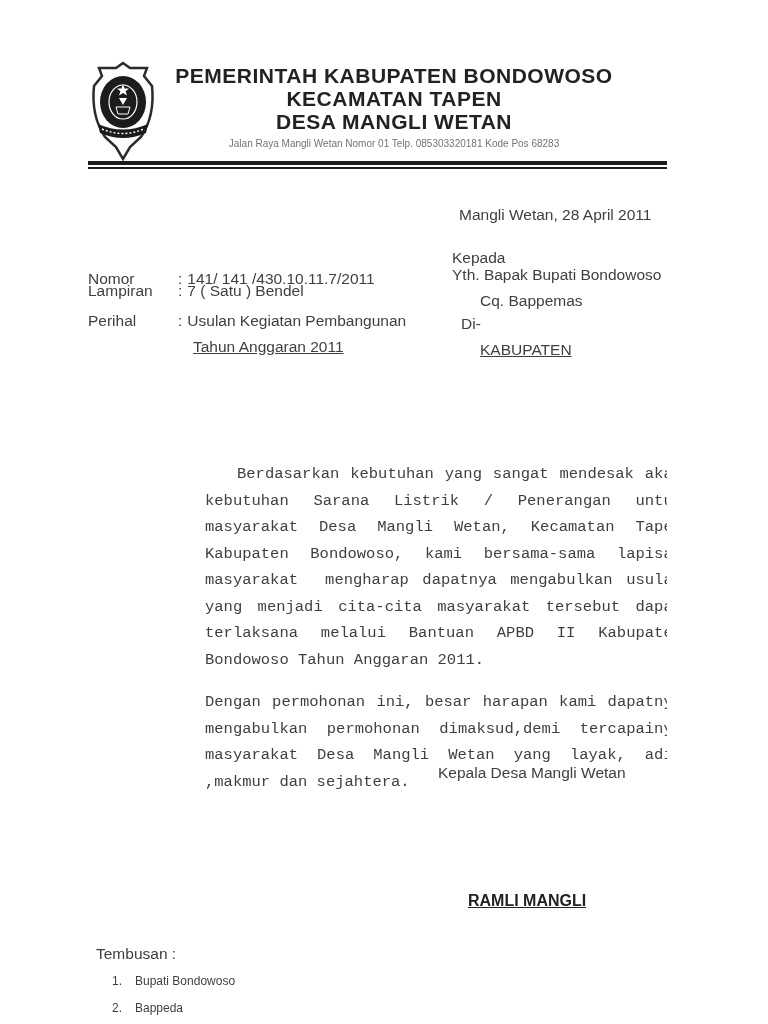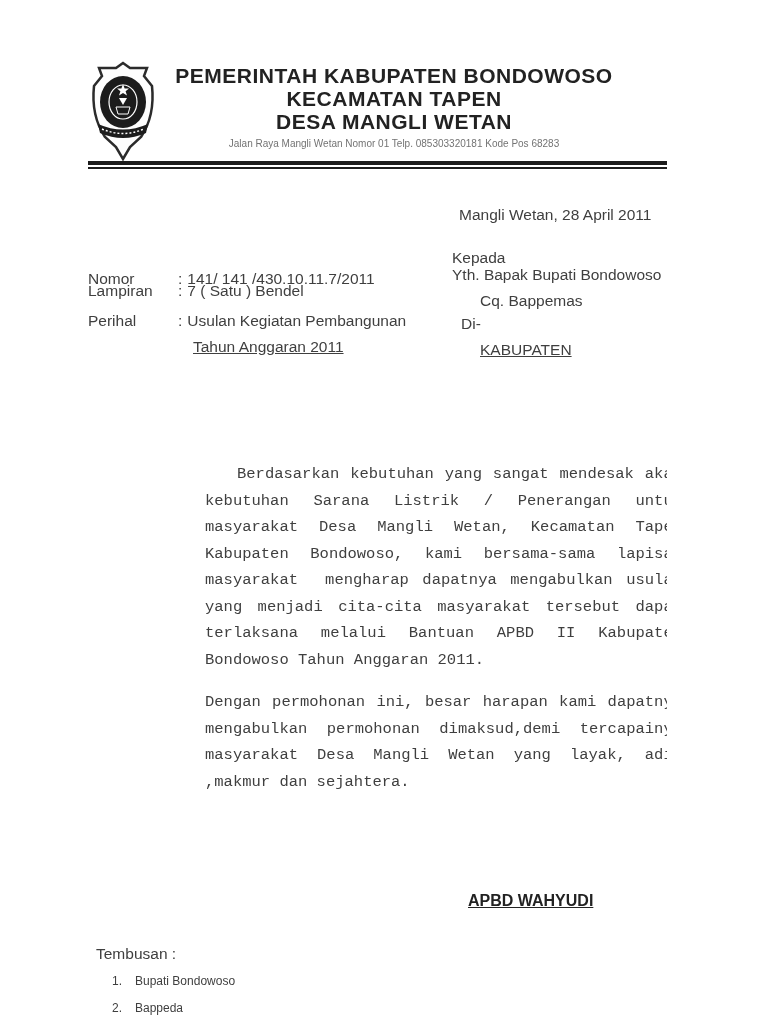--- a/index.html
+++ b/index.html
@@ -139,21 +139,22 @@
   <div class="meta-row r2">
     <span class="meta-label">Perihal</span><span class="meta-sep">:</span><span class="meta-value">Usulan Kegiatan Pembangunan</span>
   </div>
   <div class="line subject-2">Tahun Anggaran 2011</div>
 
   <div class="body-text">
     <p class="indent">Berdasarkan kebutuhan yang sangat mendesak akan kebutuhan Sarana Listrik / Penerangan untuk masyarakat Desa Mangli Wetan, Kecamatan Tapen Kabupaten Bondowoso, kami bersama-sama lapisan masyarakat  mengharap dapatnya mengabulkan usulan yang menjadi cita-cita masyarakat tersebut dapat terlaksana melalui Bantuan APBD II Kabupaten Bondowoso Tahun Anggaran 2011.</p>
     <p>Dengan permohonan ini, besar harapan kami dapatnya mengabulkan permohonan dimaksud,demi tercapainya masyarakat Desa Mangli Wetan yang layak, adil ,makmur dan sejahtera.</p>
   </div>
 
-  <div class="line sig-name">APBD WAHYUDI</div>
+  <div class="line sig-title">Kepala Desa Mangli Wetan</div>
+  <div class="line sig-name">RAMLI MANGLI</div>
 
   <div class="line tembusan-label">Tembusan :</div>
   <div class="tembusan-item t0">
     <span class="tembusan-num">1.</span><span>Bupati Bondowoso</span>
   </div>
   <div class="tembusan-item t1">
     <span class="tembusan-num">2.</span><span>Bappeda</span>
   </div>
 
 </div>

